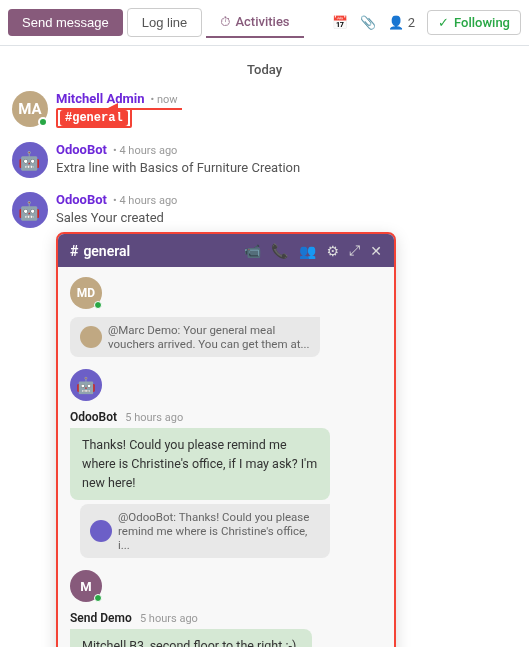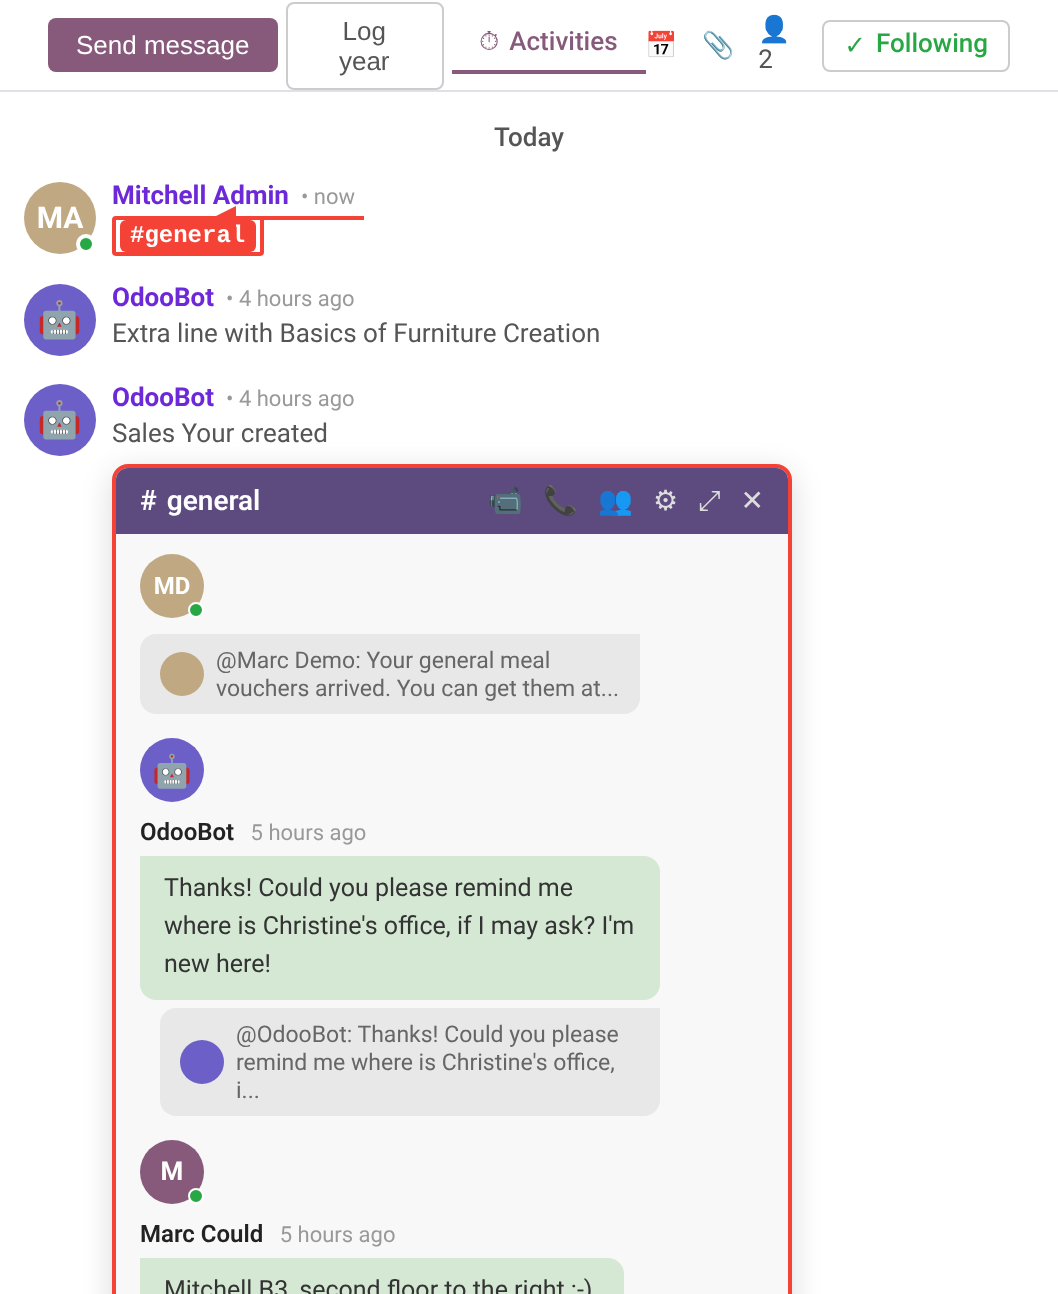--- a/index.html
+++ b/index.html
@@ -12,21 +12,21 @@
       overflow: hidden;
     }
 
     
     .toolbar {
       display: flex;
       align-items: center;
       border-bottom: 1px solid #dee2e6;
       background: #fff;
       height: 46px;
-      padding: 0 24px;
+      padding: 0 8px;
     }
     .btn-send {
       background: #875a7b;
       color: #fff;
       border: none;
       padding: 6px 14px;
       border-radius: 4px;
       font-size: 13px;
       cursor: pointer;
       font-weight: 500;
@@ -278,21 +278,21 @@
       border-radius: 2px;
       padding: 0 2px;
       font-family: Liberation Mono, monospace;
     }
   </style>
 </head>
 <body>
 
 <div class="toolbar">
   <button class="btn-send">Send message</button>
-  <button class="btn-log">Log year</button>
+  <button class="btn-log">Log line</button>
   <div class="tab-activities">
     <span>⏱</span>
     <span>Activities</span>
   </div>
   <div class="toolbar-icons">
     <span>📅</span>
     <span>📎</span>
     <span style="color:#555;">
       <span>👤</span>
       <span>2</span>
@@ -412,21 +412,21 @@
           </div>
         </div>
 
         <div class="chat-user-row">
           <div class="chat-user-avatar" style="background:#875a7b; font-size:13px; position:relative;">
             <span>M</span>
             <span class="chat-online-dot"></span>
           </div>
           <div class="chat-user-body">
             <div style="margin-bottom:4px;">
-              <span class="chat-user-name">Marc Could</span>
+              <span class="chat-user-name">Send Demo</span>
               <span class="chat-user-time">5 hours ago</span>
             </div>
             <div class="chat-bubble">
               <span>Mitchell B3, second floor to the right :-).</span>
             </div>
           </div>
         </div>
 
       </div>
 

